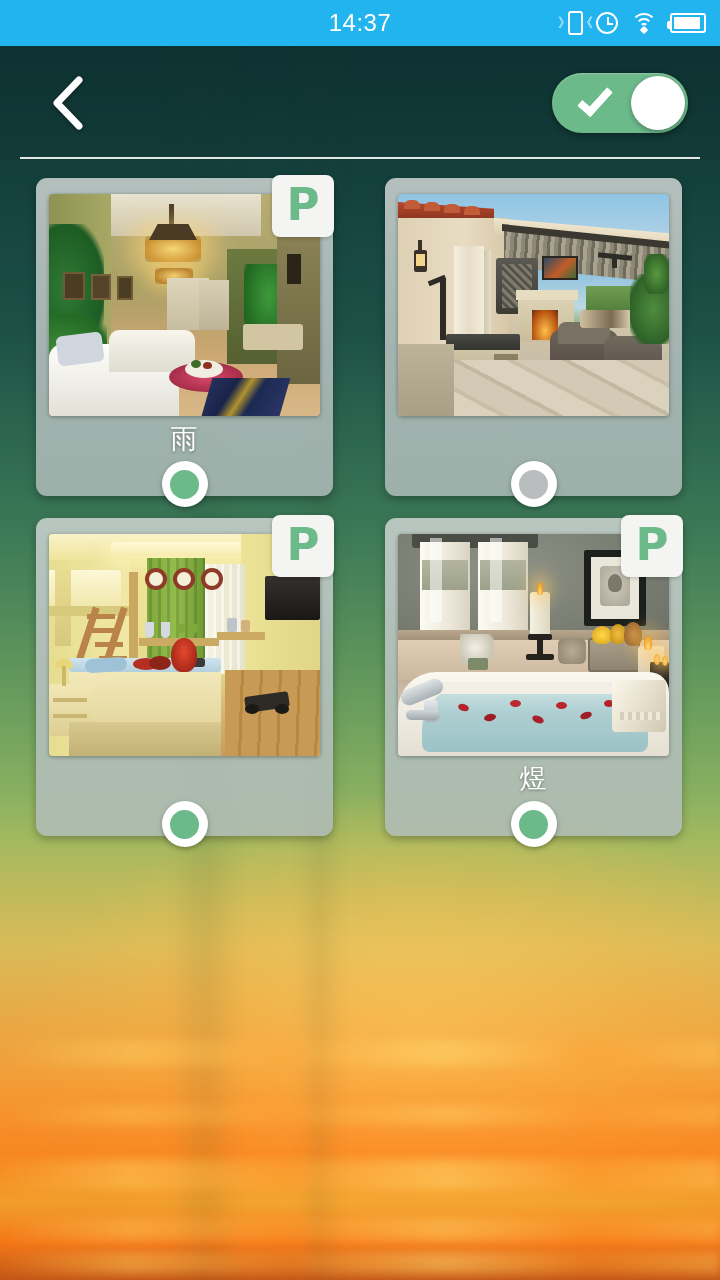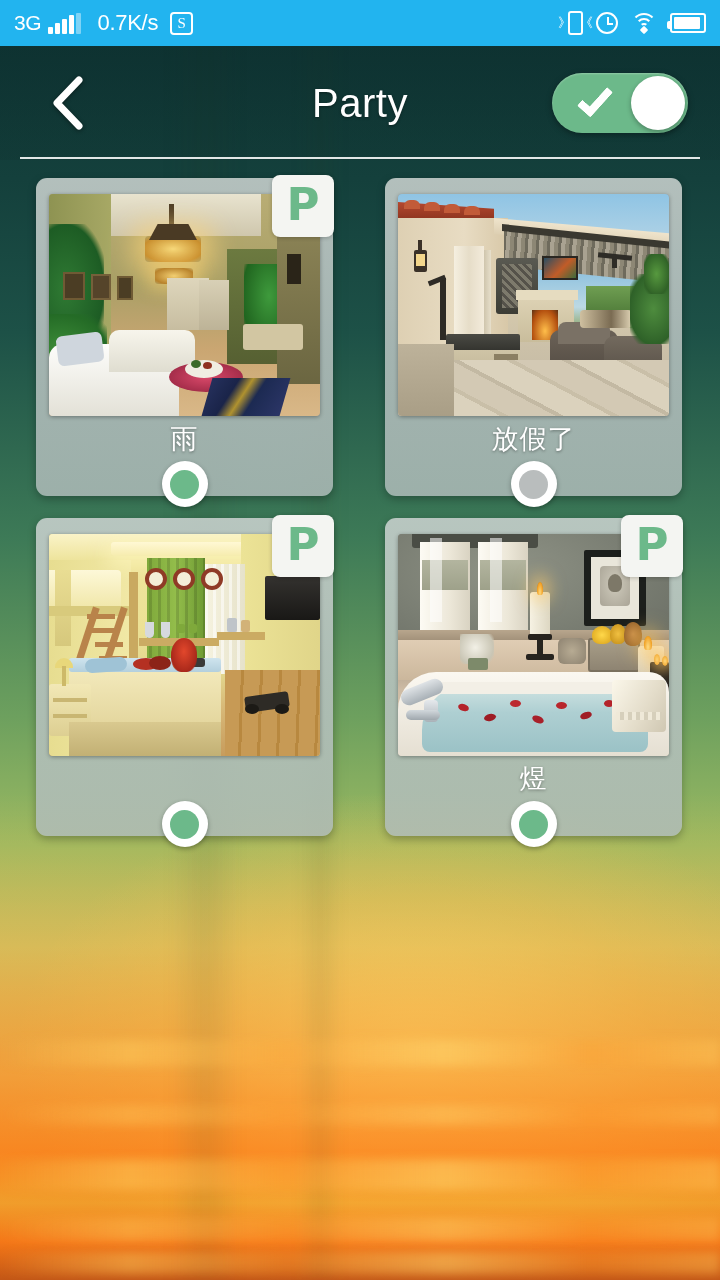--- a/index.html
+++ b/index.html
@@ -239,32 +239,21 @@
   <div class="vstreak" style="left:170px;"></div>
   <div class="vstreak" style="left:300px; width:40px;"></div>
   <div class="cloudband" style="top:1040px; height:26px;"></div>
   <div class="cloudband" style="top:1105px; height:20px; opacity:0.8;"></div>
   <div class="cloudband" style="top:1160px; height:30px;"></div>
   <div class="cloudband" style="top:1218px; height:24px; opacity:0.9;"></div>
   <div class="cloudband" style="top:1252px; height:22px;"></div>
 </div>
 
 <div id="statusbar">
-  <div class="sb-left">
-    <span class="netlabel">3G</span>
-    <span class="sigbars">
-      <i class="b1"></i>
-        <i class="b2"></i>
-        <i class="b3"></i>
-        <i class="b4"></i>
-        <i class="off"></i>
-    </span>
-    <span class="speedtext">0.7K/s</span>
-    <span class="s-badge">S</span>
-  </div>
+  <div class="sb-center">14:37</div>
   <div class="sb-right">
     <span class="ic-vibrate"></span>
     <span class="ic-alarm"></span>
     <span class="ic-wifi">
       <span class="w1"></span>
         <span class="w2"></span>
         <span class="w3"></span>
         <span class="dot"></span>
     </span>
     <span class="ic-batt">
@@ -272,21 +261,20 @@
     </span>
   </div>
 </div>
 
 <div id="header">
   <div id="back-btn">
     <svg width="40" height="56" viewBox="0 0 40 56">
       <polyline points="30,5 8,28 30,51" fill="none" stroke="#ffffff" stroke-width="7" stroke-linecap="round" stroke-linejoin="round"></polyline>
     </svg>
   </div>
-  <div id="page-title">Party</div>
   <div id="master-toggle">
     <span class="tick"></span>
     <span class="knob"></span>
   </div>
 </div>
 <div id="header-divider"></div>
 
 <div id="scene-grid">
 
   <div class="scene-card">
@@ -361,21 +349,20 @@
       <div class="px" style="left:96px;top:160px;width:24px;height:36px;background:#8b7f63;"></div>
       <div class="px" style="left:152px;top:136px;width:68px;height:60px;background:linear-gradient(to bottom,#6b6257,#4b443c);border-radius:10px 10px 4px 4px;"></div>
       <div class="px" style="left:160px;top:128px;width:52px;height:22px;background:#7a7165;border-radius:8px 8px 0 0;"></div>
       <div class="px" style="left:206px;top:142px;width:58px;height:52px;background:linear-gradient(to bottom,#736a5e,#4f4840);border-radius:10px 10px 4px 4px;"></div>
       <div class="px" style="left:182px;top:116px;width:52px;height:18px;background:linear-gradient(90deg,#cfc0a0,#7a6b52 60%,#e0d4b6);border-radius:4px;"></div>
       <div class="px" style="left:232px;top:80px;width:39px;height:70px;background:radial-gradient(ellipse at 60% 50%,#4e8c3e,#2e6128 72%,transparent 86%);"></div>
       <div class="px" style="left:246px;top:60px;width:25px;height:40px;background:radial-gradient(ellipse,#57993f,#306227 75%,transparent 88%);"></div>
       <div class="px" style="left:0;top:166px;width:271px;height:56px;background:repeating-linear-gradient(28deg,#d3c9b4 0 22px,#c3b9a3 22px 26px,#dbd2bd 26px 48px,#c9bfa8 48px 52px);"></div>
       <div class="px" style="left:0;top:150px;width:56px;height:72px;background:linear-gradient(#bdb29a,#a99e86);"></div>
     </div>
-    <div class="scene-label">放假了</div>
     <div class="scene-indicator off">
       <span class="core"></span>
     </div>
   </div>
 
   <div class="scene-card">
     <div class="p-badge">P</div>
     <div class="scene-photo">
       <div class="sc" style="background:linear-gradient(to bottom,#efe59c 0%,#ece196 42%,#e3d88e 62%,#d8b978 78%,#c79c5c 100%);"></div>
       <div class="px" style="left:0;top:0;width:82px;height:222px;background:linear-gradient(to right,#e7dd90,#f1e8a6);"></div>

